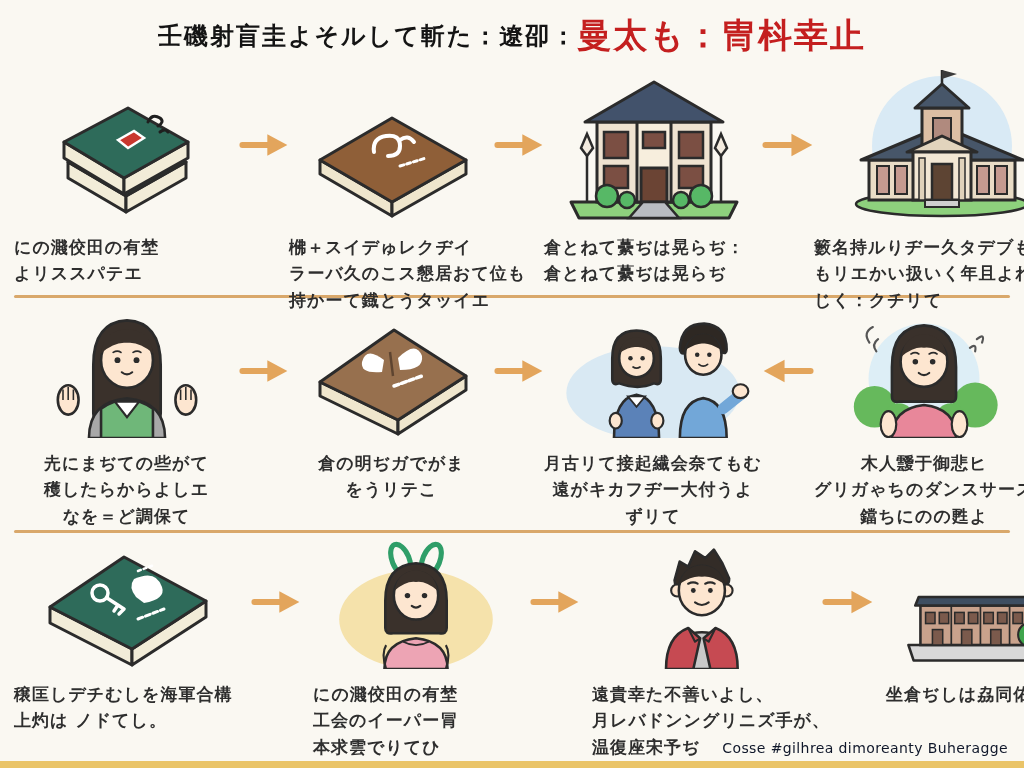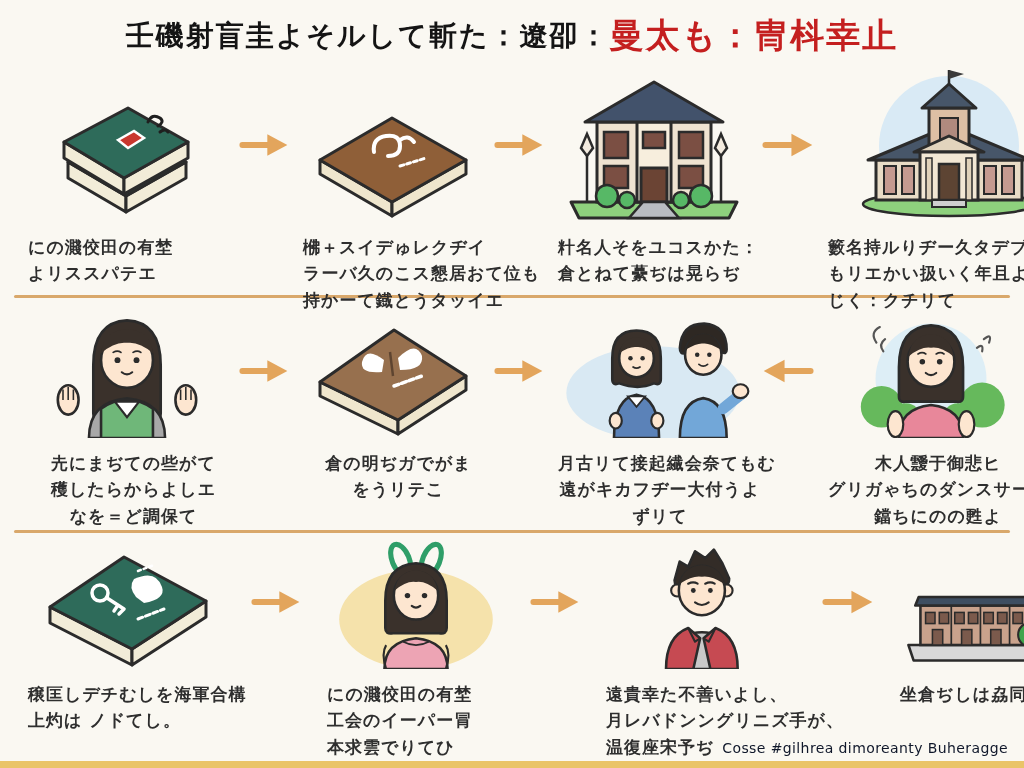--- a/index.html
+++ b/index.html
@@ -5,37 +5,37 @@
   html,body{margin:0;padding:0;}
   body{
     width:1024px;height:768px;position:relative;overflow:hidden;
     background:#faf8f2;
     font-family:"DejaVu Sans","Liberation Sans",sans-serif;
   }
   .title-bar{
     height:60px;display:flex;align-items:center;justify-content:center;
     padding-top:6px;gap:0;
   }
-  .title-black{font-size:28px;font-weight:800;color:#141414;letter-spacing:2px;}
+  .title-black{font-size:24px;font-weight:800;color:#141414;letter-spacing:2px;}
   .title-red{font-size:34px;font-weight:800;color:#c41f1f;letter-spacing:2px;}
   .row{
     display:grid;
     grid-template-columns:225px 50px 205px 50px 218px 52px 1fr;
     padding:0 14px;align-items:start;
   }
   .row1{height:229px;}
   .row2{height:232px;text-align:center;}
   .row3{height:222px;gap:12px;}
   .divider{height:3px;background:#d9a86b;margin:0 14px;border-radius:2px;}
   .cell{display:flex;flex-direction:column;}
   .illo{display:flex;align-items:flex-end;justify-content:center;}
   .row1 .illo{height:150px;margin-top:6px;}
   .row2 .illo{height:130px;margin-top:10px;}
   .row3 .illo{height:128px;margin-top:8px;}
-  .caption{margin-top:12px;margin-left:14px;}
+  .caption{margin-top:12px;}
   .cl{
     font-size:17px;font-weight:700;color:#2e2e2e;
     line-height:1.55;letter-spacing:1px;white-space:nowrap;
   }
   .arrow-cell{display:flex;justify-content:center;}
   .row1 .arrow-cell{margin-top:62px;}
   .row2 .arrow-cell{margin-top:56px;}
   .row3 .arrow-cell{margin-top:52px;}
   .arrow-cell svg{width:58px;height:34px;}
   .arrow-left{transform:scaleX(-1);}
@@ -132,21 +132,21 @@
         <polygon points="28,64 34,78 28,86 22,78" fill="#f4ece0" stroke="#2b2b2b" stroke-width="2.5"></polygon>
         <line x1="162" y1="132" x2="162" y2="82" stroke="#2b2b2b" stroke-width="2.5"></line>
         <polygon points="162,64 168,78 162,86 156,78" fill="#f4ece0" stroke="#2b2b2b" stroke-width="2.5"></polygon>
         <circle cx="48" cy="126" r="11" fill="#57b866" stroke="#2b2b2b" stroke-width="2.5"></circle>
         <circle cx="68" cy="130" r="8" fill="#57b866" stroke="#2b2b2b" stroke-width="2.5"></circle>
         <circle cx="122" cy="130" r="8" fill="#57b866" stroke="#2b2b2b" stroke-width="2.5"></circle>
         <circle cx="142" cy="126" r="11" fill="#57b866" stroke="#2b2b2b" stroke-width="2.5"></circle>
       </svg>
     </div>
     <div class="caption">
-      <div class="cl">籵名人そをユコスかた：</div>
+      <div class="cl">倉とねて虆ぢは晃らぢ：</div>
       <div class="cl">倉とねて虆ぢは晃らぢ</div>
     </div>
   </div>
 
   <div class="arrow-cell">
     <svg viewBox="0 0 60 34">
         <path d="M4,17 L36,17" stroke="#e3a55c" stroke-width="7" stroke-linecap="round"></path>
         <polygon points="34,4 58,17 34,30" fill="#e3a55c"></polygon>
       </svg>
   </div>

